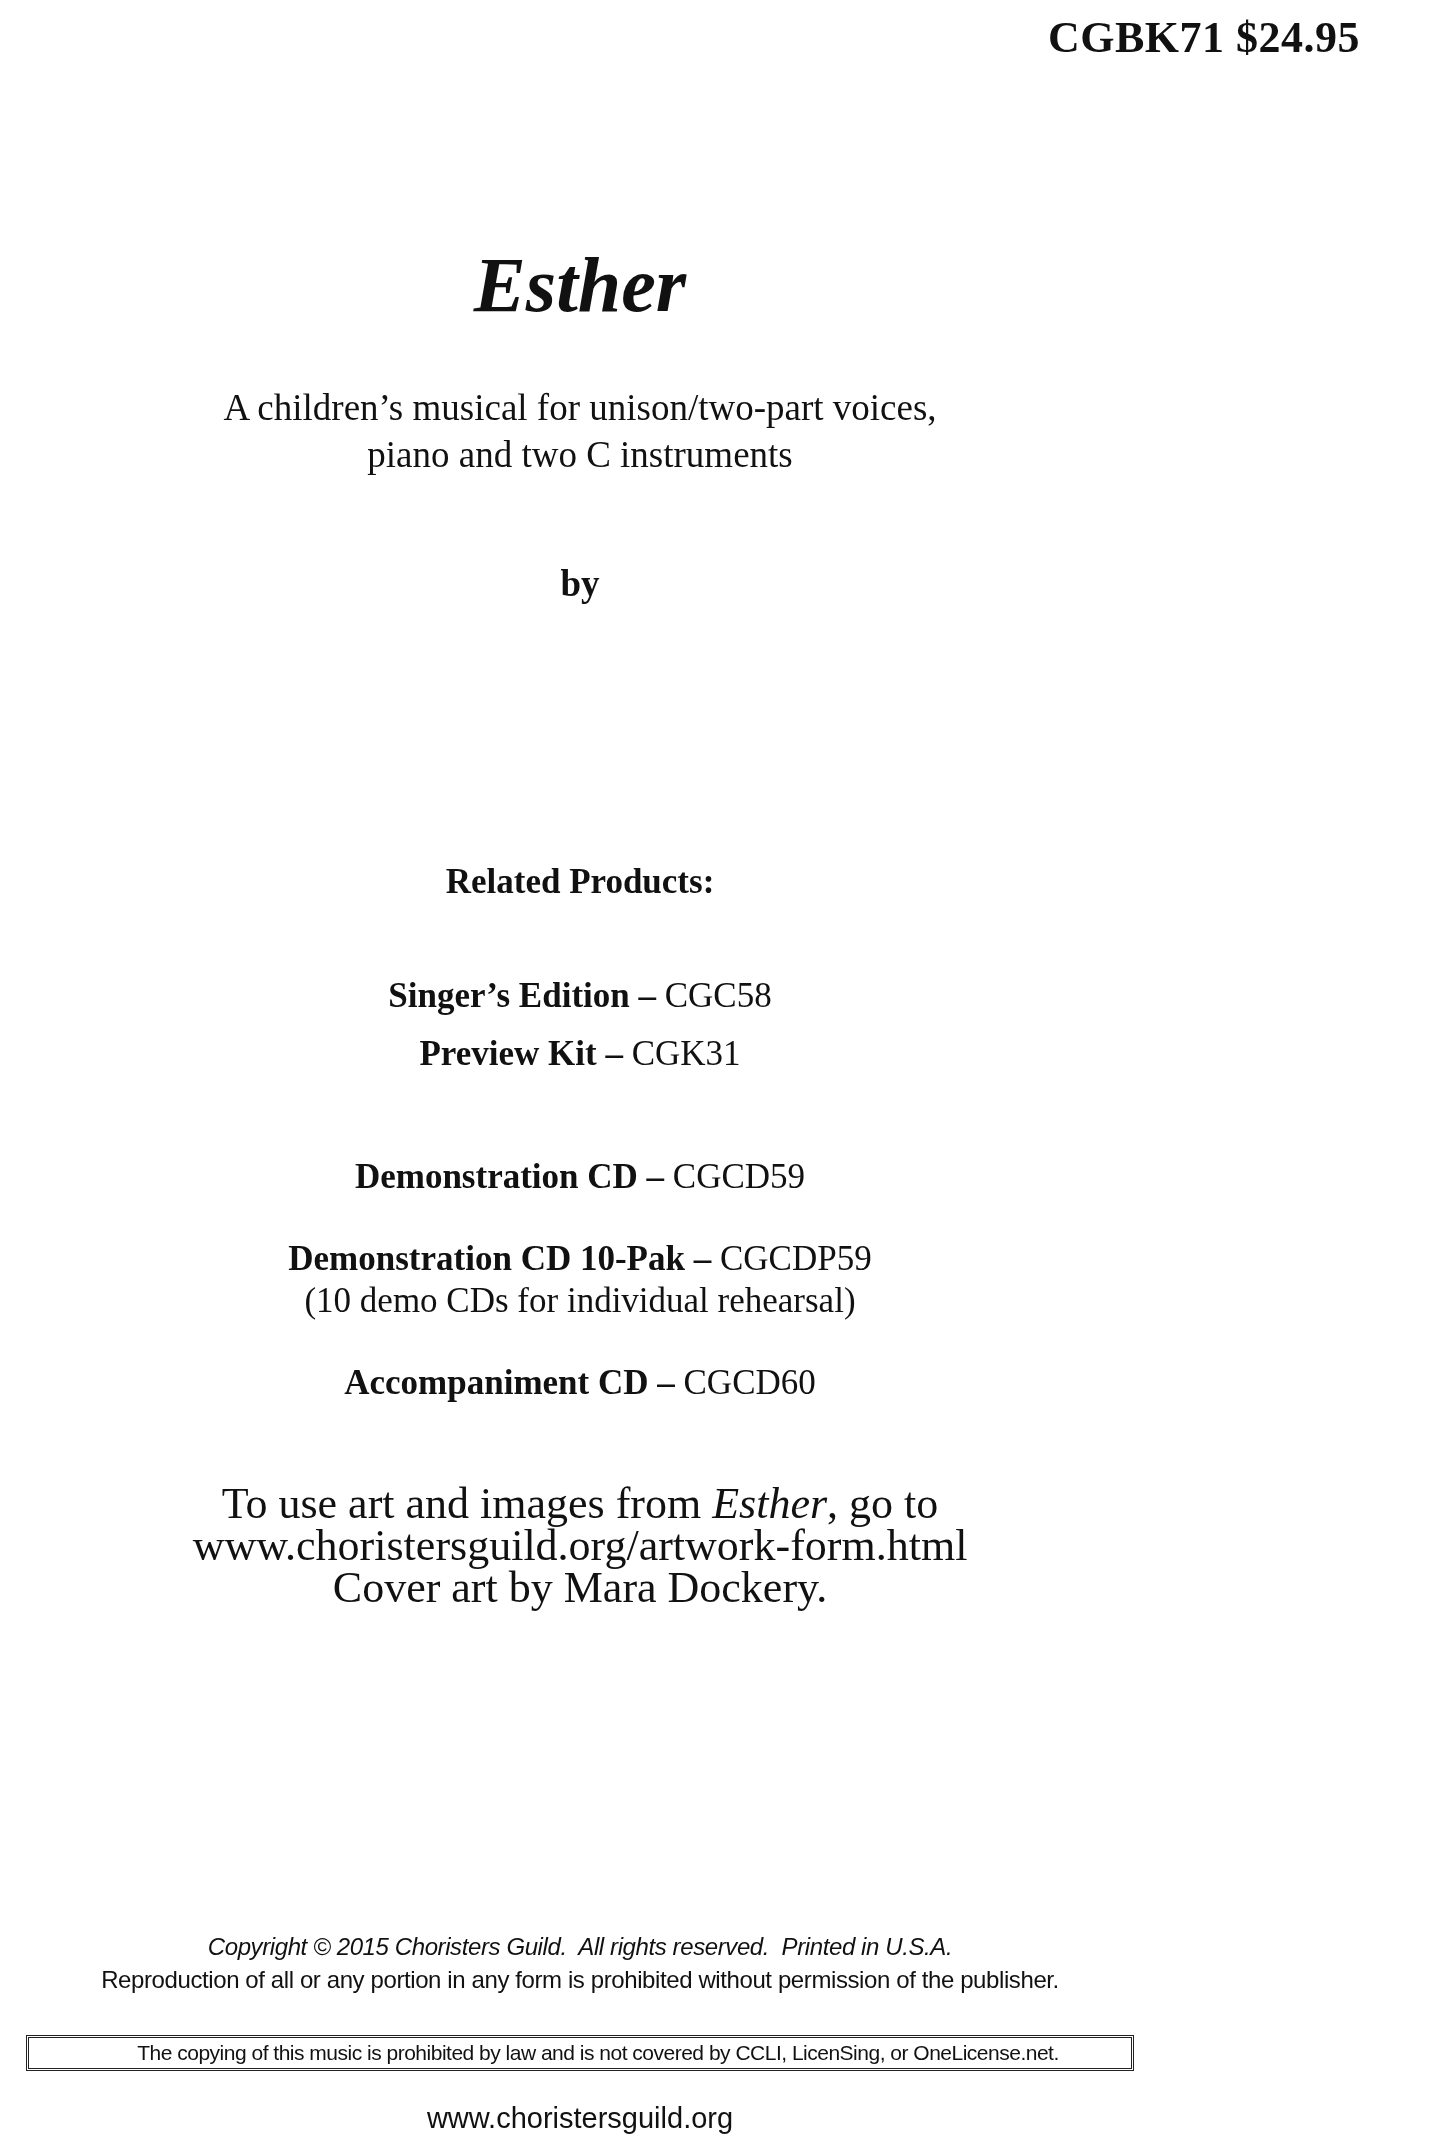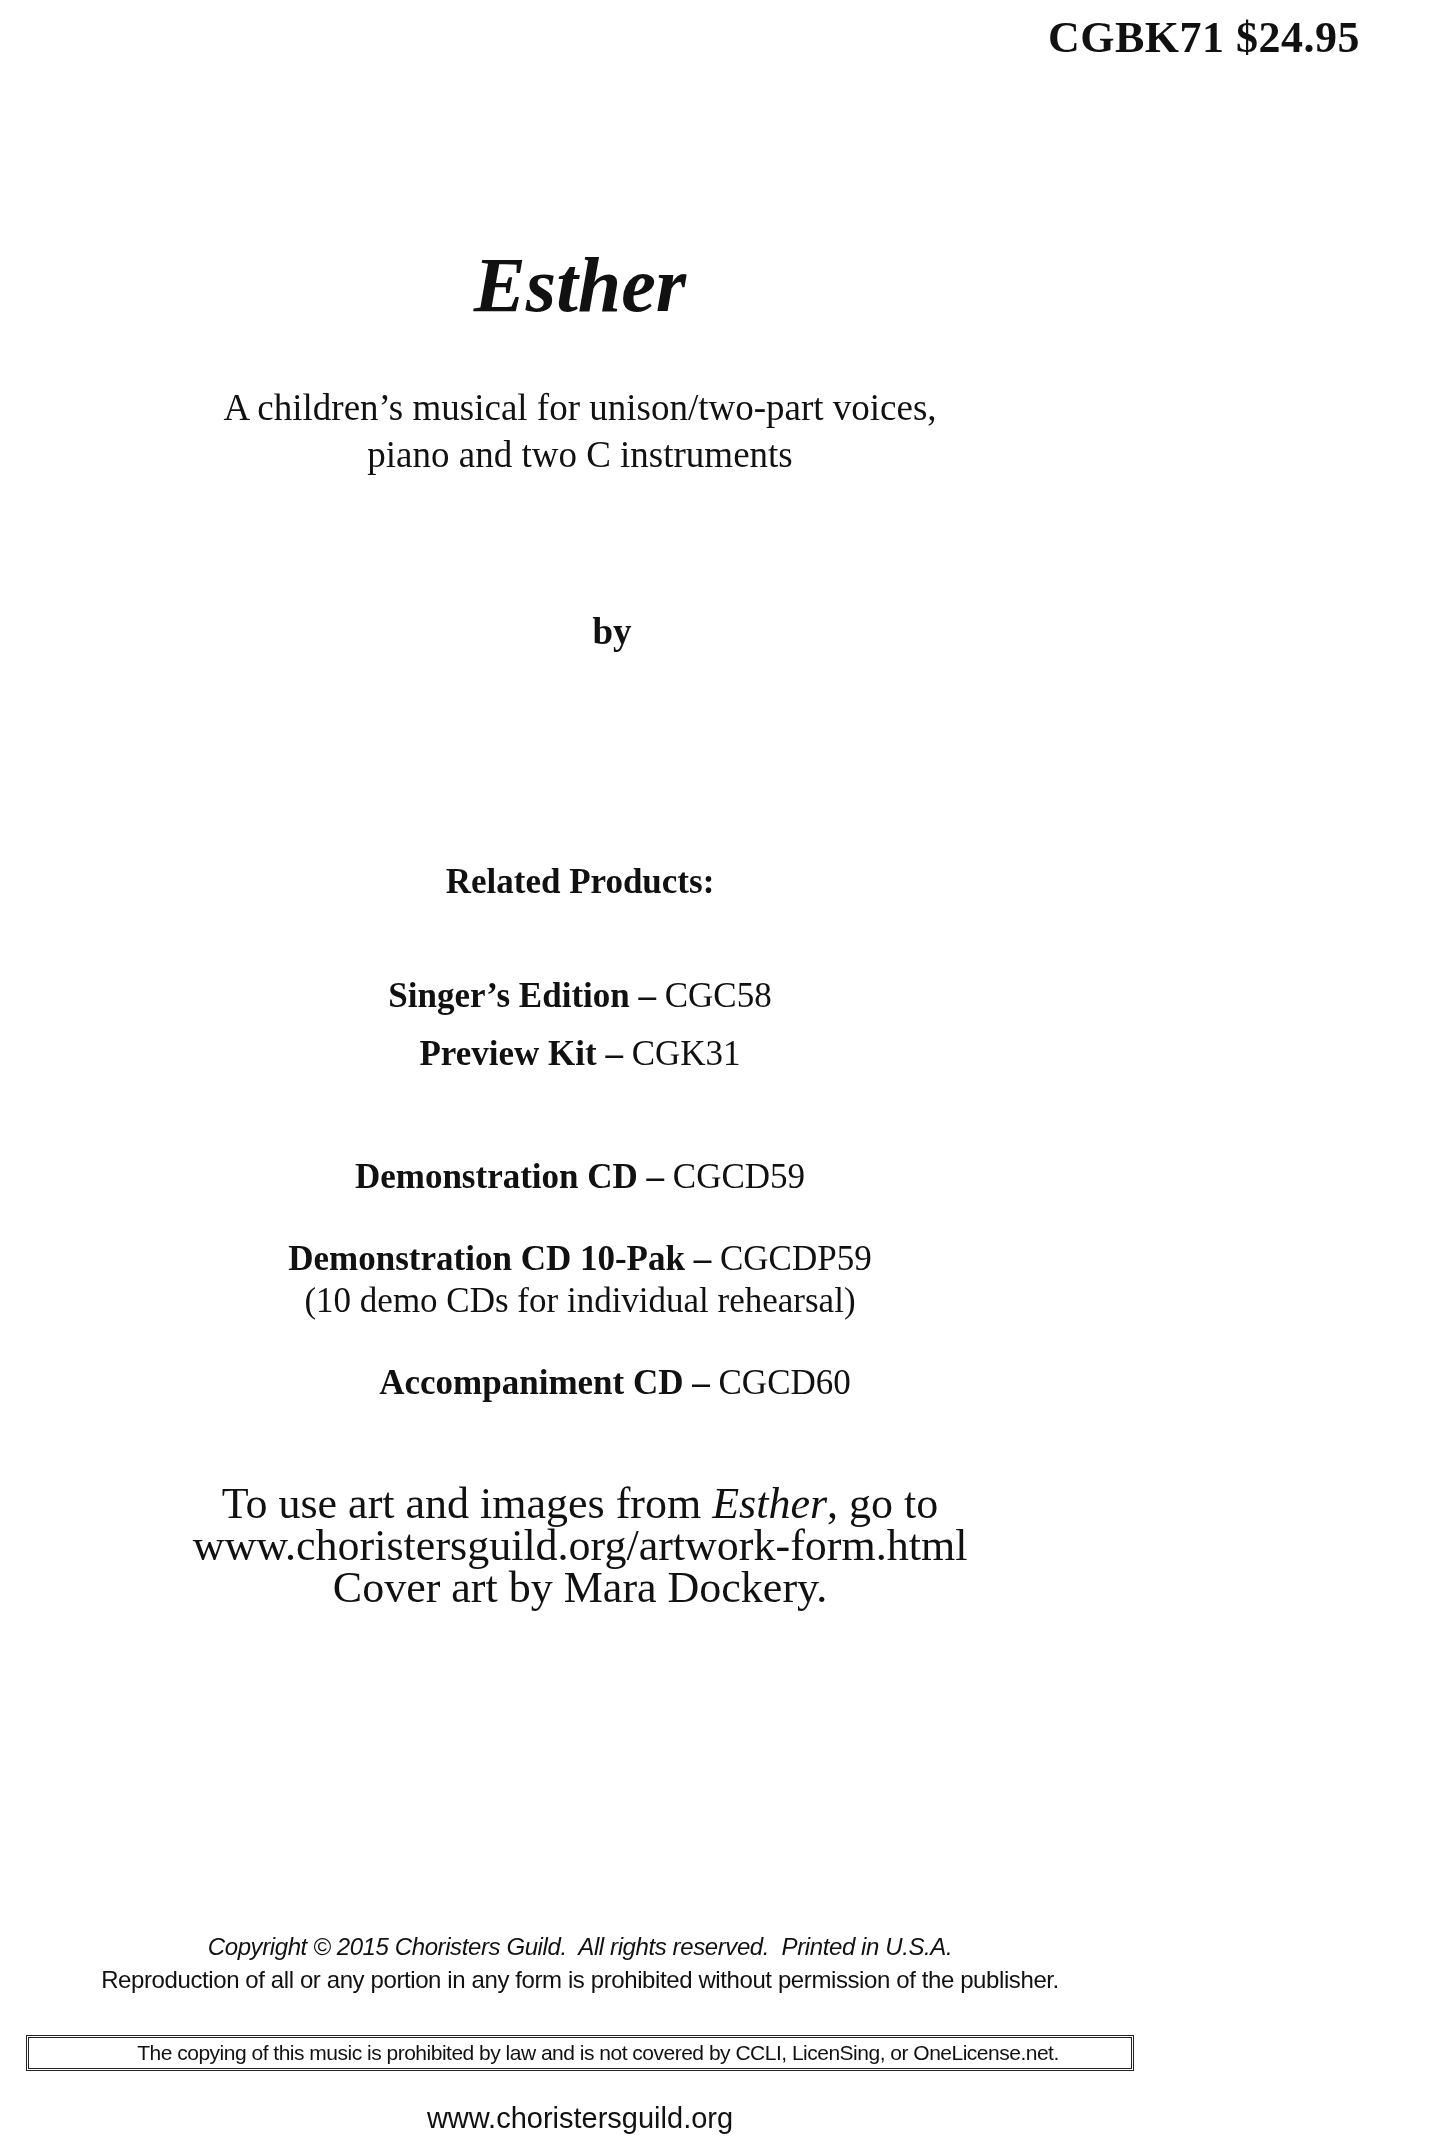--- a/index.html
+++ b/index.html
@@ -4,21 +4,21 @@
 <style>
   html, body { margin: 0; padding: 0; background: #ffffff; }
   body { width: 1440px; height: 2139px; position: relative; overflow: hidden; color: #111; }
   .serif { font-family: "Liberation Serif", "DejaVu Serif", serif; }
   .sans { font-family: "Liberation Sans", "DejaVu Sans", sans-serif; }
   .abs { position: absolute; }
   .center-col { position: absolute; left: 0; width: 1160px; text-align: center; }
   #catalog { right: 80px; top: 12px; font-size: 44px; font-weight: bold; letter-spacing: 0.5px; }
   #title { top: 240px; font-size: 78px; font-weight: bold; font-style: italic; }
   #subtitle { top: 384px; font-size: 37px; line-height: 47px; }
-  #by { top: 608px; font-size: 37px; font-weight: bold; line-height: 47px; padding-left: 32px; }
+  #by { top: 560px; font-size: 37px; font-weight: bold; line-height: 47px; }
   #related-heading { top: 862px; font-size: 35px; font-weight: bold; }
   .product { position: absolute; left: 0; width: 1160px; text-align: center; font-size: 35px; line-height: 42px; }
   .product .name { font-weight: bold; }
   .product .note { display: block; font-weight: normal; }
   #usage { top: 1483px; font-size: 44px; line-height: 42px; }
   #copyright { top: 1930px; font-size: 24px; line-height: 33px; letter-spacing: -0.4px; }
   #notice-box { position: absolute; left: 26px; top: 2035px; width: 1108px; height: 36px; border: 3px double #222; box-sizing: border-box; text-align: center; font-size: 21px; line-height: 30px; letter-spacing: -0.5px; padding-left: 36px; }
   #site { top: 2102px; font-size: 29px; }
 </style>
 </head>
@@ -52,21 +52,21 @@
 
 <div class="product serif" style="top:1156px;">
   <span class="name">Demonstration CD</span><span class="name"> – </span><span>CGCD59</span>
 </div>
 
 <div class="product serif" style="top:1238px;">
   <span class="name">Demonstration CD 10-Pak</span><span class="name"> – </span><span>CGCDP59</span>
   <span class="note">(10 demo CDs for individual rehearsal)</span>
 </div>
 
-<div class="product serif" style="top:1362px;padding-left:35px;">
+<div class="product serif" style="top:1362px;">
   <span class="name">Accompaniment CD</span><span class="name"> – </span><span>CGCD60</span>
 </div>
 
 <div id="usage" class="center-col serif">
   <div><span>To use art and images from </span><i>Esther</i><span>, go to</span></div>
   <div>www.choristersguild.org/artwork-form.html</div>
   <div>Cover art by Mara Dockery.</div>
 </div>
 
 <div id="copyright" class="center-col sans">

